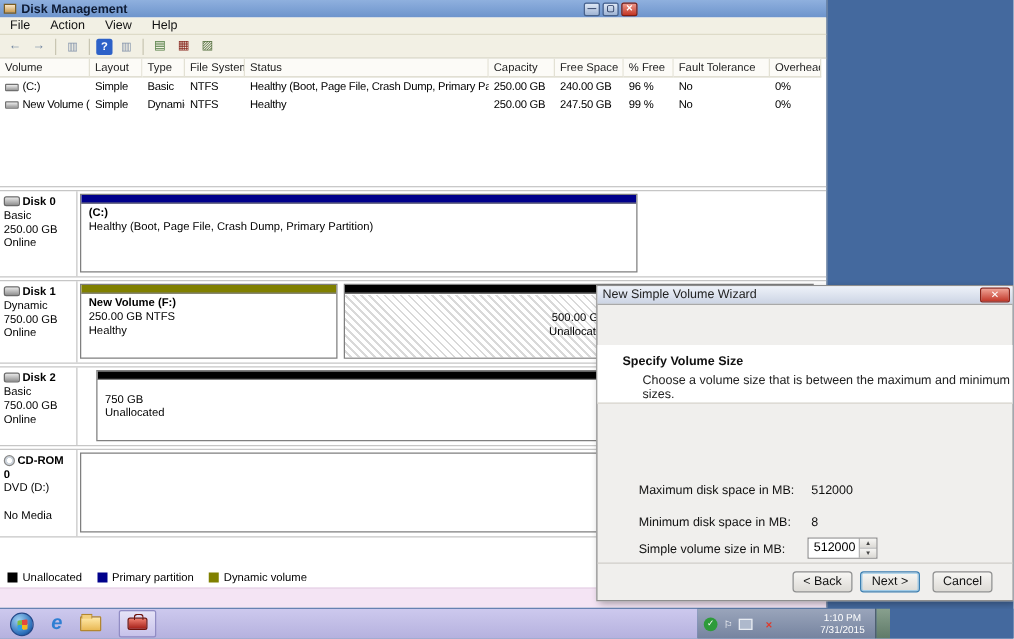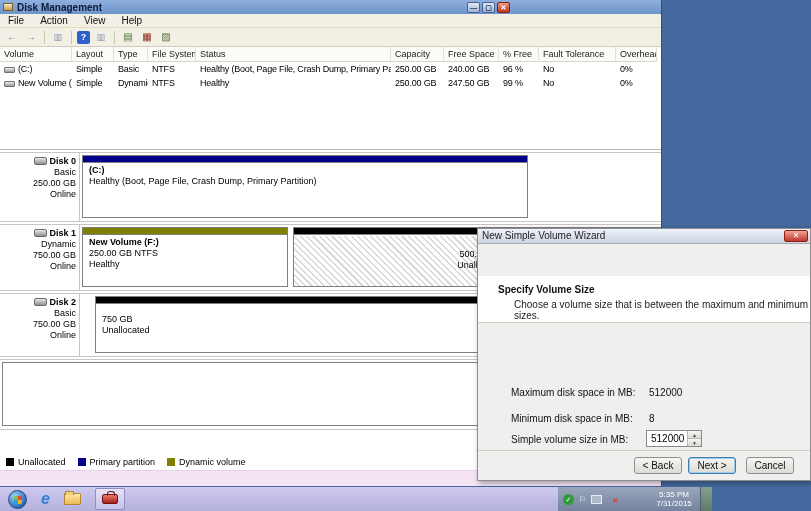--- a/index.html
+++ b/index.html
@@ -37,21 +37,21 @@
   .vgrid { display:grid; grid-template-columns:72px 42px 34px 48px 195px 53px 55px 40px 77px 41px; }
   .vh { border-right:1px solid #e3e1d4; border-bottom:1px solid #d8d6c8; padding:2px 0 2px 4px; color:#222;
         background:#fcfbf7; white-space:nowrap; overflow:hidden; }
   .vc { padding:2px 0 2px 4px; white-space:nowrap; overflow:hidden; letter-spacing:-0.2px; }
   .vol-ico { display:inline-block; width:11px; height:6px; background:linear-gradient(#eee,#9a9a9a);
              border:1px solid #707070; border-radius:1px; margin-right:3px; vertical-align:middle; }
 
   
   .graphpane { flex:1; background:#fff; padding-top:2px; overflow:hidden; }
   .drow { display:flex; margin-bottom:2px; border-top:1px solid #c6c6c6; border-bottom:1px solid #c6c6c6; }
-  .dlabel { width:80px; border-right:1px solid #c6c6c6; padding:3px 3px; font-size:9px; line-height:11px;text-align:right; }
+  .dlabel { width:62px; border-right:1px solid #c6c6c6; padding:3px 3px; font-size:9px; line-height:11px; }
   .dlabel b { font-size:9px; }
   .drive-icon { display:inline-block; width:13px; height:8px; background:linear-gradient(#e8e8e8,#909090);
                 border:1px solid #6a6a6a; border-radius:2px; margin-right:2px; vertical-align:-1px; }
   .cd-icon { display:inline-block; width:9px; height:9px; border:1px solid #888; border-radius:50%;
              background:radial-gradient(circle, #fff 0 2px, #cfd6de 2px); margin-right:2px; vertical-align:-2px; }
   .dcanvas { position:relative; flex:1; }
   .part { position:absolute; top:2px; bottom:3px; border:1px solid #7f7f7f; background:#fff; overflow:hidden; }
   .pbar { height:7px; border-bottom:1px solid #7f7f7f; }
   .pbody { padding:2px 6px; font-size:9px; line-height:11px; white-space:nowrap; }
   .part.hatch .pbody-wrap { position:absolute; inset:8px 0 0 0;
@@ -253,20 +253,26 @@
             <div class="pbar" style="background: rgb(0, 0, 0);"></div>
             <div class="pbody" style="padding-top:10px;">
               <div>750 GB</div>
               <div>Unallocated</div>
             </div>
           </div>
         </div>
       </div>
 
       <div class="drow" style="height:71px;">
+        <div class="dlabel">
+          <div><span class="cd-icon"></span><b>CD-ROM 0</b></div>
+          <div>DVD (D:)</div>
+          <div>&nbsp;</div>
+          <div>No Media</div>
+        </div>
         <div class="dcanvas">
           <div class="part" style="left:2px; width:586px; background:#fff;"></div>
         </div>
       </div>
 
     </div>
 
     <div class="legendbar">
       <span class="lg-item">
         <span class="lg-sq" style="background: rgb(0, 0, 0);"></span>
@@ -327,20 +333,20 @@
     </div>
     <div class="tb-tray">
       <span class="tray-ic check">✓</span>
       <span class="tray-ic">⚐</span>
       <span class="tray-ic net"></span>
       <span class="tray-ic mute">
           <span class="x">✕</span>
         </span>
     </div>
     <div class="tb-clock">
-      <div>5:35 PM</div>
+      <div>1:10 PM</div>
       <div>7/31/2015</div>
     </div>
     <div class="tb-showdesk"></div>
     <div class="tb-rest"></div>
   </div>
 
 </div>
 
 </body></html>

